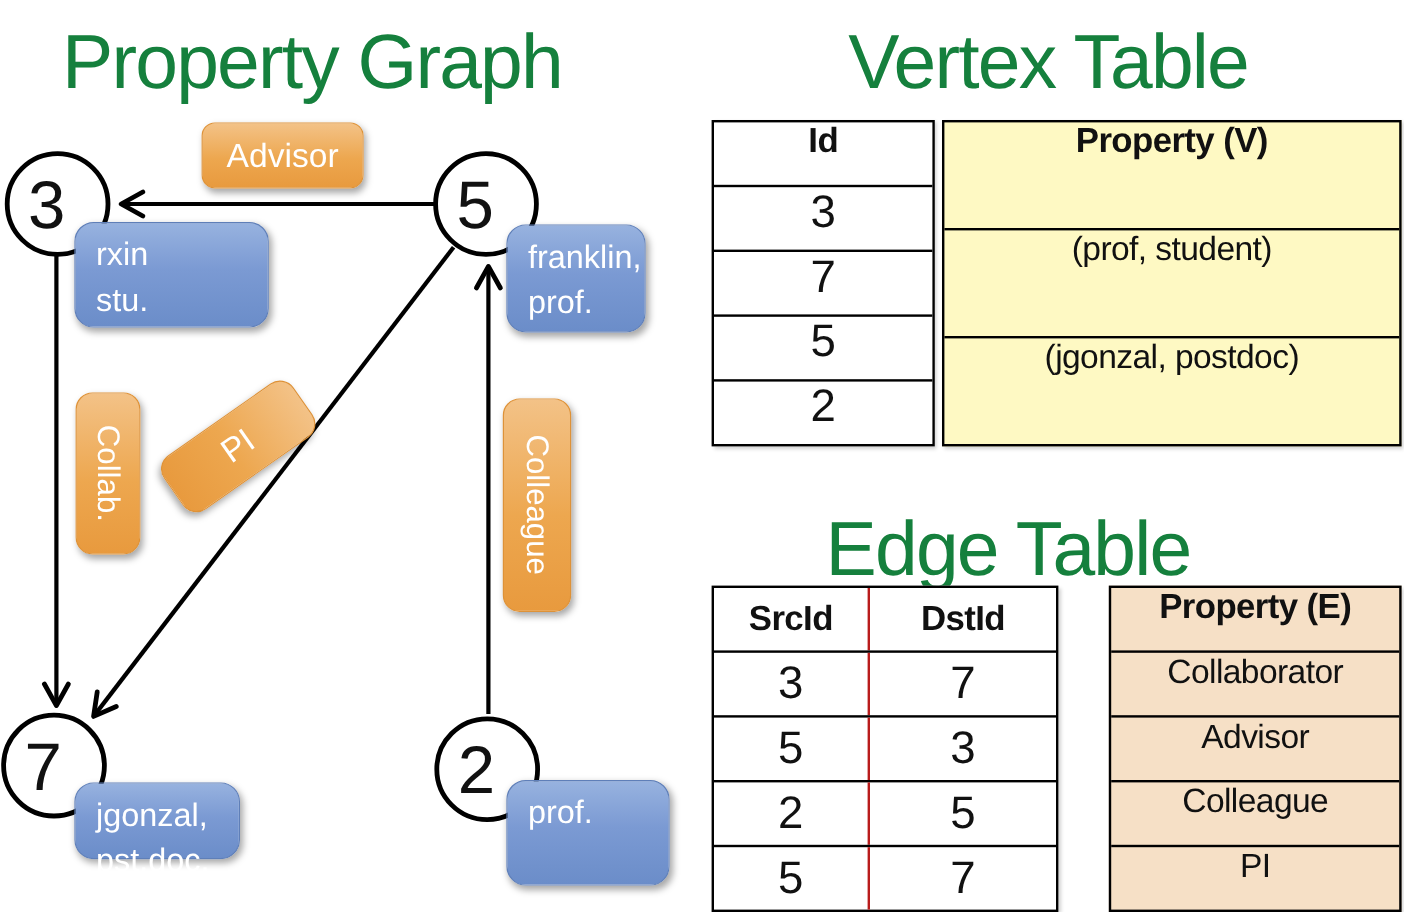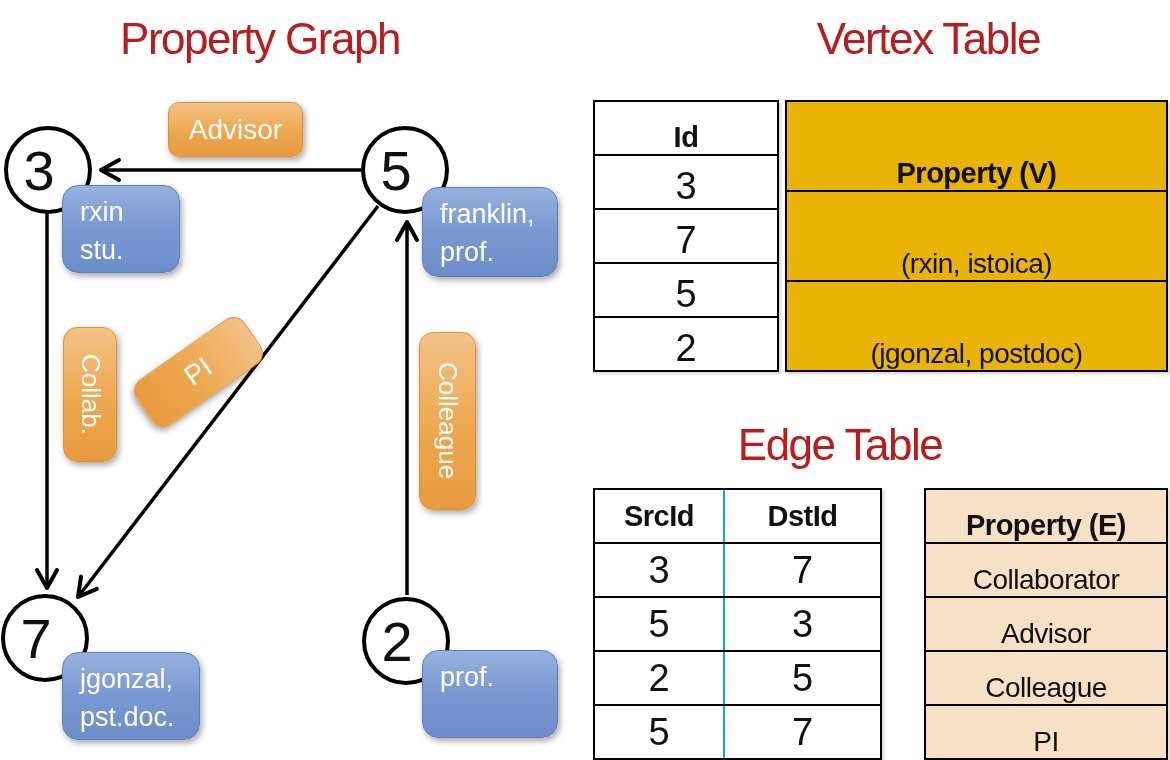--- a/index.html
+++ b/index.html
@@ -1,21 +1,21 @@
 <!DOCTYPE html>
 <html><head>
 <meta charset="utf-8">
 <style>
   html,body{margin:0;padding:0;background:#fff;}
   #canvas{
     position:relative;width:1170px;height:760px;background:#ffffff;
     font-family:"Liberation Sans",sans-serif;overflow:hidden;color:#111;
   }
   .big-title{
-    position:absolute;font-size:44px;letter-spacing:-1.5px;color:#b91c1c;
+    position:absolute;font-size:64px;letter-spacing:-1.5px;color:#15803d;
     text-align:center;white-space:nowrap;font-weight:400;
   }
   
   #edges{position:absolute;left:0;top:0;}
   .node-circle{
     position:absolute;width:88px;height:88px;border:4px solid #000;border-radius:50%;
     background:#fff;box-sizing:border-box;display:flex;align-items:center;justify-content:center;
   }
   .node-circle span{font-size:56px;transform:translateX(-9px);color:#111;}
   .blue-box{
@@ -31,27 +31,27 @@
     border:1px solid #de9238;box-shadow:2px 3px 6px rgba(0,0,0,.35);
     color:#fff;display:flex;align-items:center;justify-content:center;font-size:28px;
   }
   .vtext{writing-mode:vertical-rl;}
   #pi-label .rot-inner{transform:rotate(-90deg);}
   
   .subtable{
     position:absolute;border:2px solid #000;box-sizing:border-box;height:272px;
     display:flex;flex-direction:column;background:#fff;box-shadow:2px 2px 3px rgba(0,0,0,.18);
   }
-  .subtable.blue{background:#eab308;}
+  .subtable.blue{background:#fef9c3;}
   .subtable.tan{background:#f6e0c6;}
-  .trow{flex:1;display:flex;align-items:flex-end;justify-content:center;}
+  .trow{flex:1;display:flex;align-items:flex-start;justify-content:center;}
   .trow + .trow{border-top:2px solid #000;}
   .trow.grid2{display:grid;grid-template-columns:128px 1fr;}
   .trow.grid2 .cell{display:flex;align-items:center;justify-content:center;height:100%;box-sizing:border-box;}
-  .trow.grid2 .cell.right{border-left:2px solid #0ea5e9;}
+  .trow.grid2 .cell.right{border-left:2px solid #b91c1c;}
   .th-text{font-weight:700;font-size:29px;letter-spacing:-0.5px;}
   .num{font-size:38px;}
   .ptext{font-size:28px;letter-spacing:-0.5px;}
 </style>
 </head>
 <body>
 
 <div id="canvas">
 
   <div class="big-title" style="left:40px;top:14px;width:440px;">Property Graph</div>
@@ -76,29 +76,29 @@
   <div class="node-circle" style="left:361px;top:126px;">
     <span>5</span>
   </div>
   <div class="node-circle" style="left:1px;top:594px;">
     <span>7</span>
   </div>
   <div class="node-circle" style="left:362px;top:597px;">
     <span>2</span>
   </div>
 
-  <div class="blue-box" style="left:62px;top:185px;width:118px;height:88px;">
+  <div class="blue-box" style="left:62px;top:185px;width:162px;height:88px;">
     <span>rxin</span>
     <span>stu.</span>
   </div>
-  <div class="blue-box" style="left:422px;top:187px;width:136px;height:90px;">
+  <div class="blue-box" style="left:422px;top:187px;width:116px;height:90px;">
     <span>franklin,</span>
     <span>prof.</span>
   </div>
-  <div class="blue-box" style="left:62px;top:652px;width:138px;height:88px;">
+  <div class="blue-box" style="left:62px;top:652px;width:138px;height:64px;">
     <span>jgonzal,</span>
     <span>pst.doc.</span>
   </div>
   <div class="blue-box" style="left:422px;top:650px;width:136px;height:88px;">
     <span>prof.</span>
   </div>
 
   <div class="orange-label" style="left:168px;top:102px;width:135px;height:55px;">
     <span>Advisor</span>
   </div>
@@ -127,21 +127,21 @@
       </div>
     <div class="trow">
         <span class="num">2</span>
       </div>
   </div>
   <div class="subtable blue" style="left:785px;top:100px;width:383px;">
     <div class="trow">
       <span class="th-text">Property (V)</span>
     </div>
     <div class="trow">
-        <span class="ptext">(rxin, istoica)</span>
+        <span class="ptext">(prof, student)</span>
       </div>
     <div class="trow">
         <span class="ptext">(jgonzal, postdoc)</span>
       </div>
   </div>
 
   <div class="subtable" style="left:593px;top:488px;width:289px;">
     <div class="trow grid2">
       <div class="cell">
           <span class="th-text">SrcId</span>

